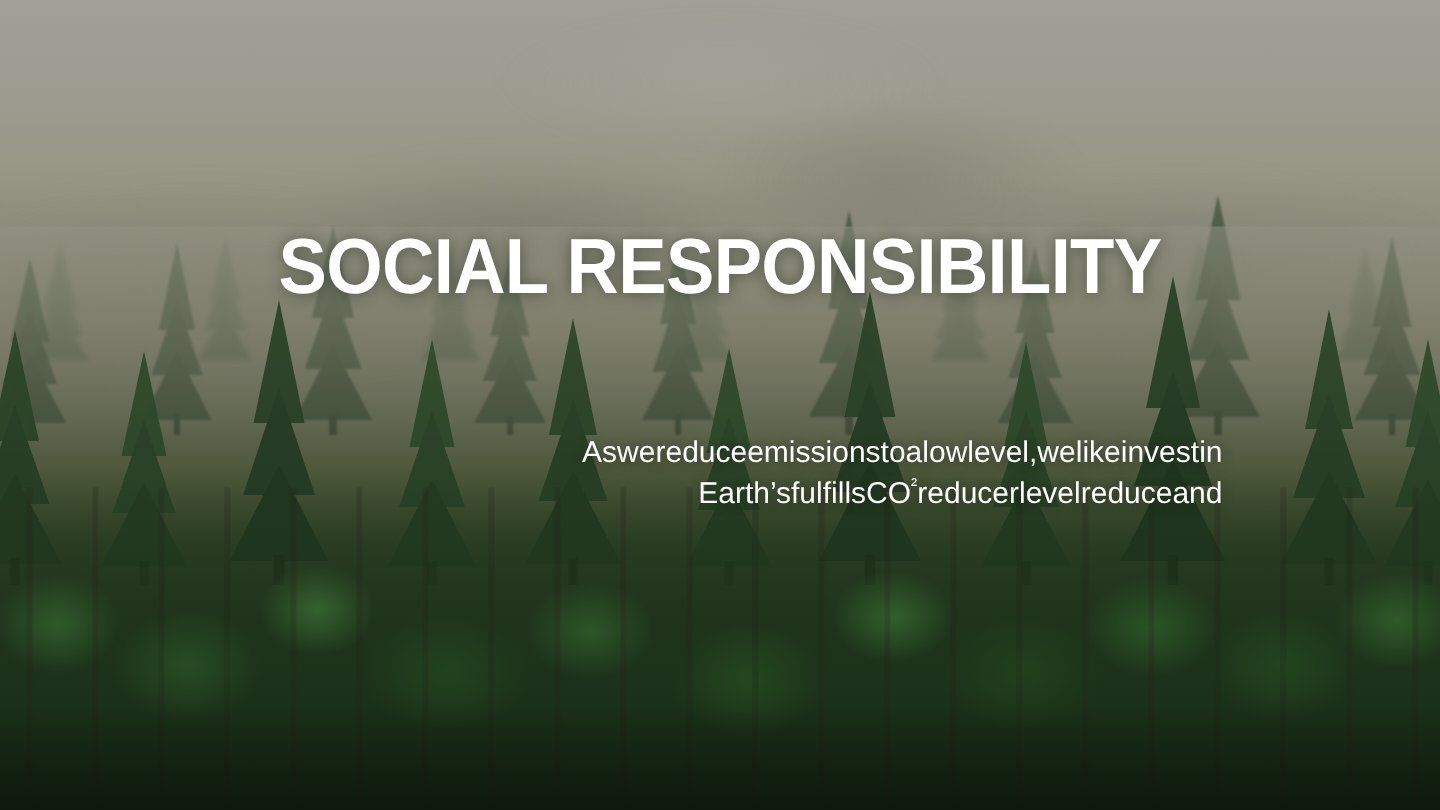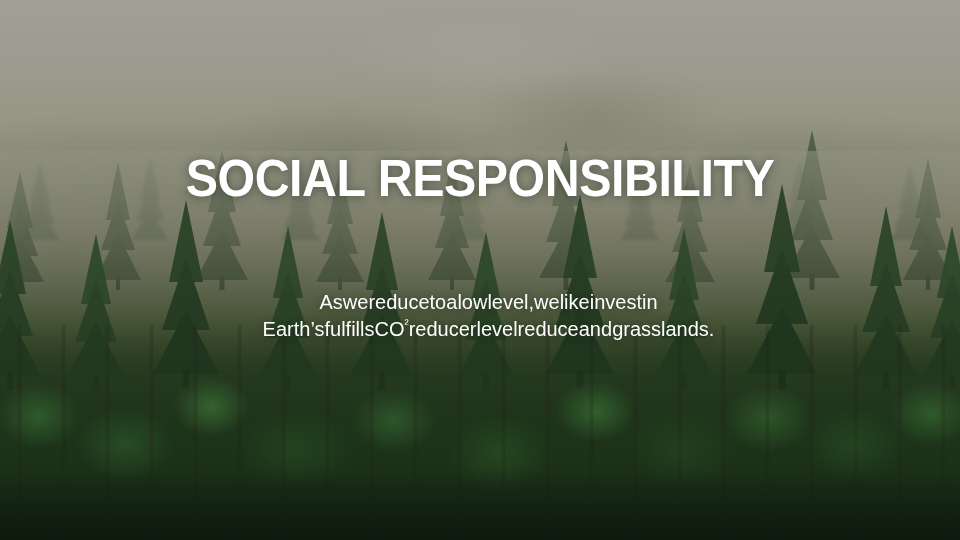--- a/index.html
+++ b/index.html
@@ -162,21 +162,21 @@
     color:#ffffff;
     font-family:"Liberation Sans", sans-serif;
     font-weight:300;
     font-size:20px;
     line-height:27px;
     text-shadow:0 1px 7px rgba(30,38,26,.6);
   }
   .body-copy .line { display:block; white-space:nowrap; }
   .body-copy .justified {
     display:flex;
-    justify-content:center;
+    justify-content:flex-end;
   }
   .body-copy .justified span { white-space:pre; }
   .body-copy sup {
     font-size:.62em;
     vertical-align:super;
     line-height:0;
   }
 </style>
 </head>
 <body>
@@ -361,37 +361,37 @@
 
   <div class="content">
 
     <h1 class="title">SOCIAL RESPONSIBILITY</h1>
 
     <div class="body-copy">
       <span class="line justified">
         <span>As</span>
         <span>we</span>
         <span>reduce</span>
+        <span>emissions</span>
         <span>to</span>
         <span>a</span>
         <span>low</span>
         <span>level,</span>
         <span>we</span>
         <span>like</span>
         <span>invest</span>
         <span>in</span>
       </span>
 
       <span class="line justified">
         <span>Earth’s</span>
         <span>fulfills</span>
         <span><span>CO</span><sup>²</sup></span>
         <span>reducer</span>
         <span>level</span>
         <span>reduce</span>
         <span>and</span>
-        <span>grasslands.</span>
       </span>
 
     </div>
 
   </div>
 </div>
 
 </body></html>

